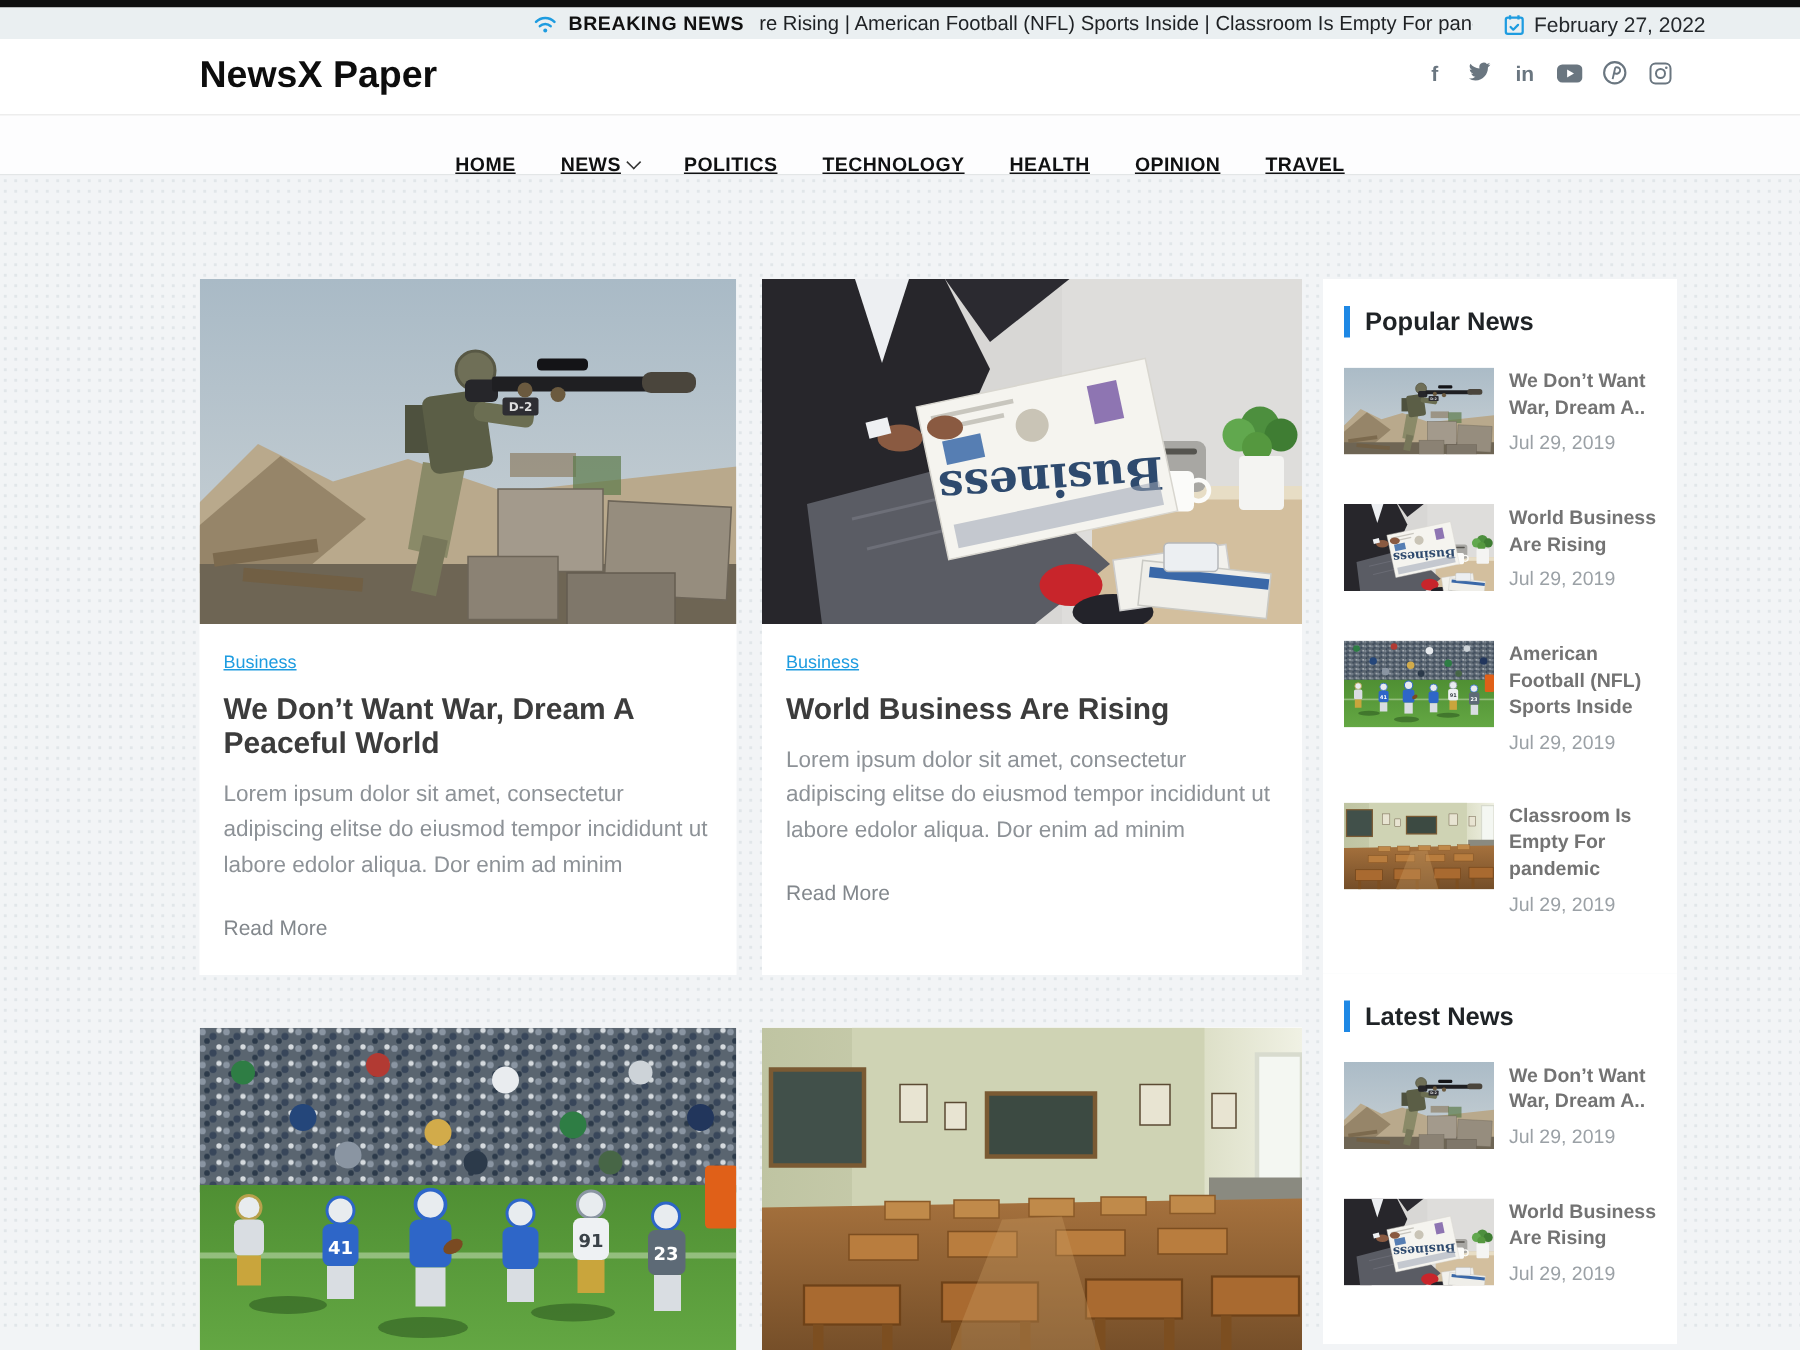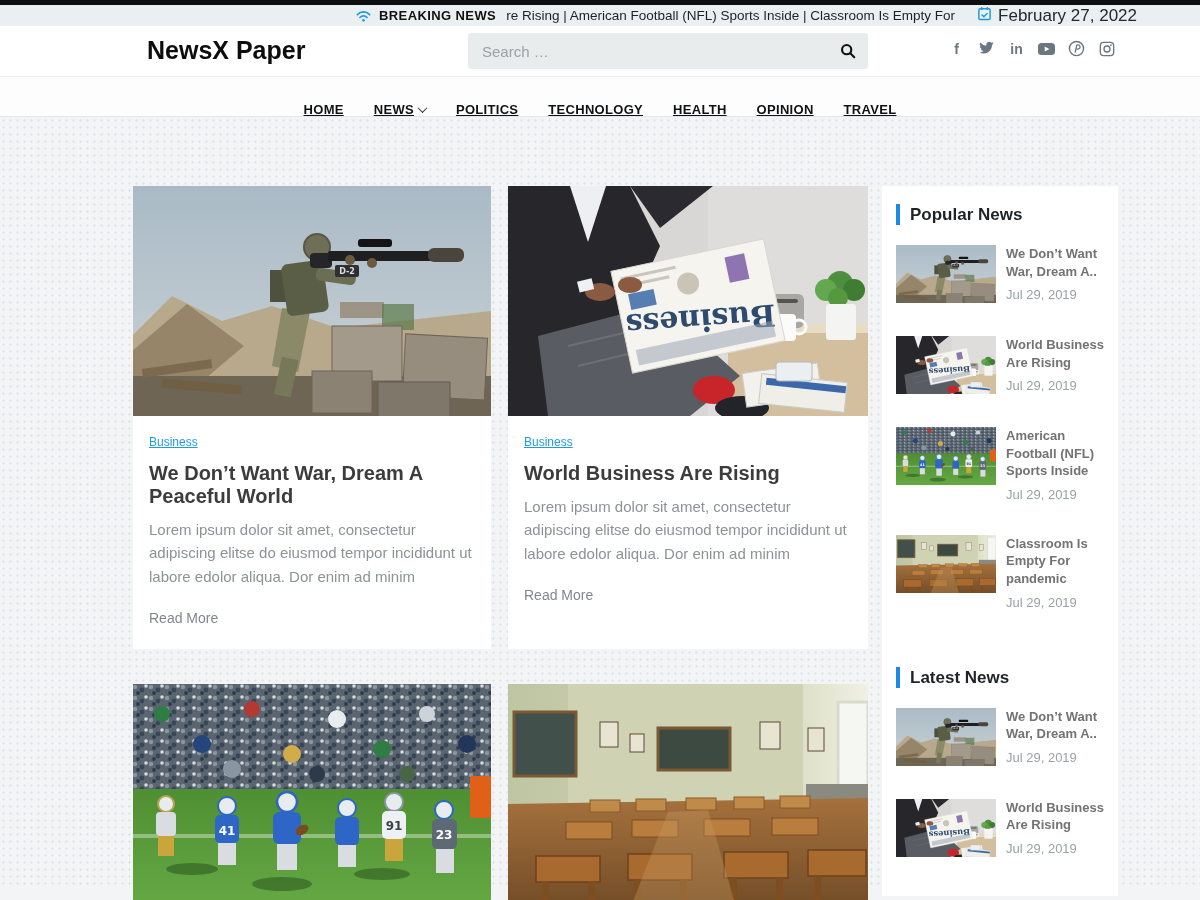--- a/index.html
+++ b/index.html
@@ -7,25 +7,25 @@
   .page{width:1200px;height:900px;overflow:hidden;position:relative;
     background:#f2f4f6;}
   .top-strip{height:5px;background:#0e0f10;}
   
   .topbar{height:21px;background:#eaeff1;display:flex;align-items:center;position:relative;}
   .topbar-inner{display:flex;align-items:center;width:100%;height:100%;}
   .breaking-wrap{display:flex;align-items:center;margin-left:355px;white-space:nowrap;overflow:hidden;flex:1;}
   .wifi{display:inline-flex;margin-right:7px;}
   .breaking-label{font-weight:bold;font-size:13px;color:#111;letter-spacing:.4px;margin-right:10px;}
   .ticker{font-size:13.5px;color:#1e2124;overflow:hidden;white-space:nowrap;}
-  .date-wrap{display:flex;align-items:flex-start;gap:6px;margin-left:20px;margin-right:63px;
-    font-size:17px;color:#24282c;white-space:nowrap;}
+  .date-wrap{display:flex;align-items:flex-end;gap:6px;margin-left:20px;margin-right:63px;
+    font-size:14px;color:#24282c;white-space:nowrap;}
   
   .header{height:50px;background:#fff;position:relative;border-bottom:1px solid #ededed;}
-  .logo{position:absolute;left:147px;top:10px;font-size:25px;font-weight:bold;color:#0d0d0d;cursor:pointer;}
+  .logo{position:absolute;left:133px;top:10px;font-size:25px;font-weight:bold;color:#0d0d0d;cursor:pointer;}
   .search{position:absolute;left:468px;top:7px;width:400px;height:36px;background:#e9eced;
     border-radius:3px;display:flex;align-items:center;}
   .search input{flex:1;border:none;background:transparent;outline:none;padding:0 14px;
     font-size:15px;color:#333;font-family:inherit;}
   .search input::placeholder{color:#9aa0a4;}
   .search-btn{background:transparent;border:none;padding:0 12px;cursor:pointer;display:flex;align-items:center;}
   .social{position:absolute;right:85px;top:14px;display:flex;align-items:center;gap:13px;}
   .social .s-ic{width:17px;height:17px;display:inline-flex;align-items:center;justify-content:center;
     color:#6a7680;font-size:14px;font-weight:bold;cursor:pointer;}
   
@@ -277,29 +277,20 @@
             <line x1="11" y1="1.2" x2="11" y2="4.2"></line>
           <path d="M5.4,9.6 l1.9,1.9 l3.4,-3.4" stroke-linecap="round" stroke-linejoin="round"></path>
         </svg>
         <span>February 27, 2022</span>
       </div>
     </div>
   </div>
 
   <div class="header">
     <div class="logo">NewsX Paper</div>
-    <div class="search">
-      <input type="text" placeholder="Search …" style="">
-      <button class="search-btn">
-        <svg width="16" height="16" viewBox="0 0 18 18" fill="none" stroke="#111" stroke-width="2.4">
-          <circle cx="7.5" cy="7.5" r="5.2"></circle>
-            <line x1="11.6" y1="11.6" x2="16" y2="16" stroke-linecap="round"></line>
-        </svg>
-      </button>
-    </div>
     <div class="social">
       <span class="s-ic">f</span>
       <span class="s-ic">
         <svg width="17" height="15" viewBox="0 0 24 20" fill="#6a7680">
           <path d="M22 2.3c-.8.4-1.6.6-2.4.7.9-.5 1.5-1.3 1.8-2.3-.8.5-1.7.9-2.7 1.1A4.1 4.1 0 0 0 11.6 5a4 4 0 0 0 .1 1A11.7 11.7 0 0 1 3.2 1.6a4.1 4.1 0 0 0 1.3 5.5c-.7 0-1.3-.2-1.9-.5v.1c0 2 1.4 3.6 3.3 4-.6.2-1.3.2-1.9.1a4.1 4.1 0 0 0 3.9 2.9A8.3 8.3 0 0 1 1.7 15.4 11.7 11.7 0 0 0 8 17.2c7.5 0 11.7-6.3 11.7-11.7v-.5c.8-.6 1.5-1.3 2.3-2.7z"></path>
         </svg>
       </span>
       <span class="s-ic">in</span>
       <span class="s-ic">
         <svg width="19" height="14" viewBox="0 0 24 17" fill="#6a7680">

